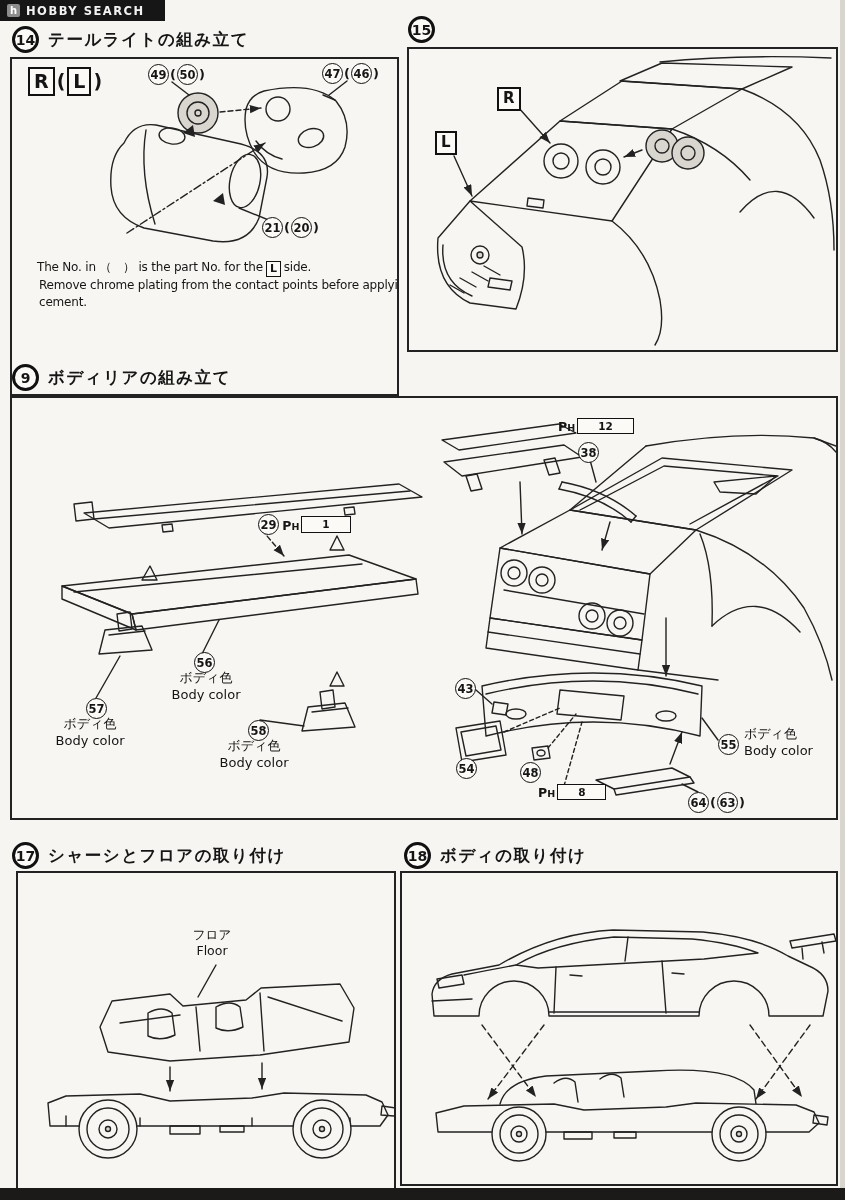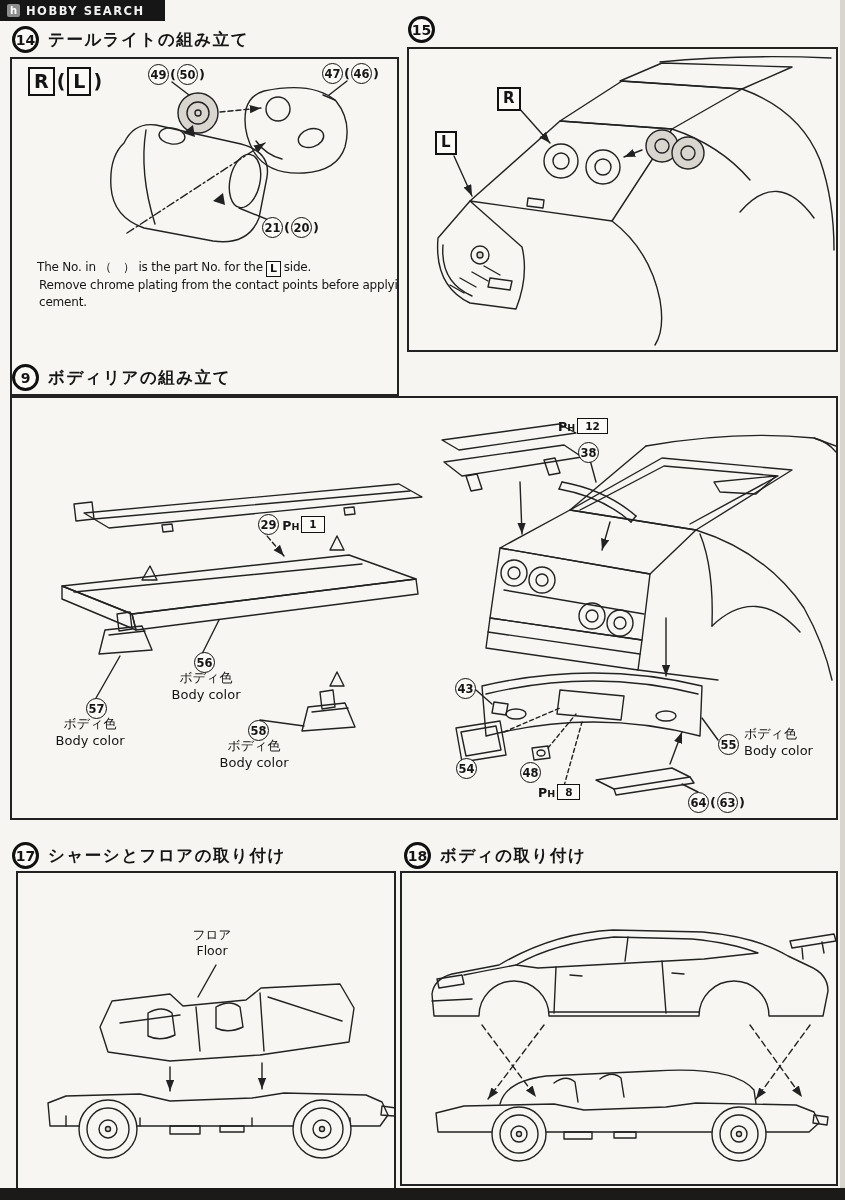--- a/index.html
+++ b/index.html
@@ -18,21 +18,21 @@
   .bl.sm{border-width:1.5px;padding:0 3px;font-size:11px;line-height:1.25;margin:0 3px;vertical-align:-1px}
   .rl{font-size:19px;font-weight:700}
   .rl .pn{font-size:19px;vertical-align:0;margin:0 2px}
   .noteblk{position:absolute}
   .note{font-size:12px;line-height:1.42;letter-spacing:-0.2px;white-space:nowrap}
   .ind{padding-left:12px}
   .ind2{padding-left:14px}
   .phw{display:inline-flex;align-items:flex-end;font-weight:700;vertical-align:middle}
   .phl{font-size:12.5px;font-weight:700}
   .phs{font-size:9.5px;font-weight:700;padding-bottom:1px}
-  .phn{border:1.4px solid #111;font-size:10.5px;font-weight:700;padding:0 7px;line-height:1.35;background:#fbfaf7;margin-left:2px}
+  .phn{border:1.4px solid #111;font-size:10.5px;font-weight:700;padding:0 20px;line-height:1.35;background:#fbfaf7;margin-left:2px}
   .bclabel{position:absolute;font-size:13px;line-height:1.3;text-align:center;white-space:nowrap}
   .st{stroke:#222;stroke-width:1.4;fill:none;stroke-linejoin:round;stroke-linecap:round}
   .stf{stroke:#222;stroke-width:1.4;fill:#d9d6cf;stroke-linejoin:round}
   .paper{stroke:#222;stroke-width:1.4;fill:#f7f6f2;stroke-linejoin:round}
   .blk{fill:#222;stroke:none}
   .wm{position:absolute;left:0;top:0;width:165px;height:21px;background:#161616;display:flex;align-items:center;
       gap:6px;padding:0 7px;box-sizing:border-box}
   .wm-ic{width:13px;height:13px;background:#8d8d8d;color:#fff;font-size:10px;font-weight:700;display:flex;
          align-items:center;justify-content:center;border-radius:2px;flex:0 0 auto}
   .wm-tx{color:#f2f2f2;font-size:11.5px;font-weight:700;letter-spacing:1.5px}

